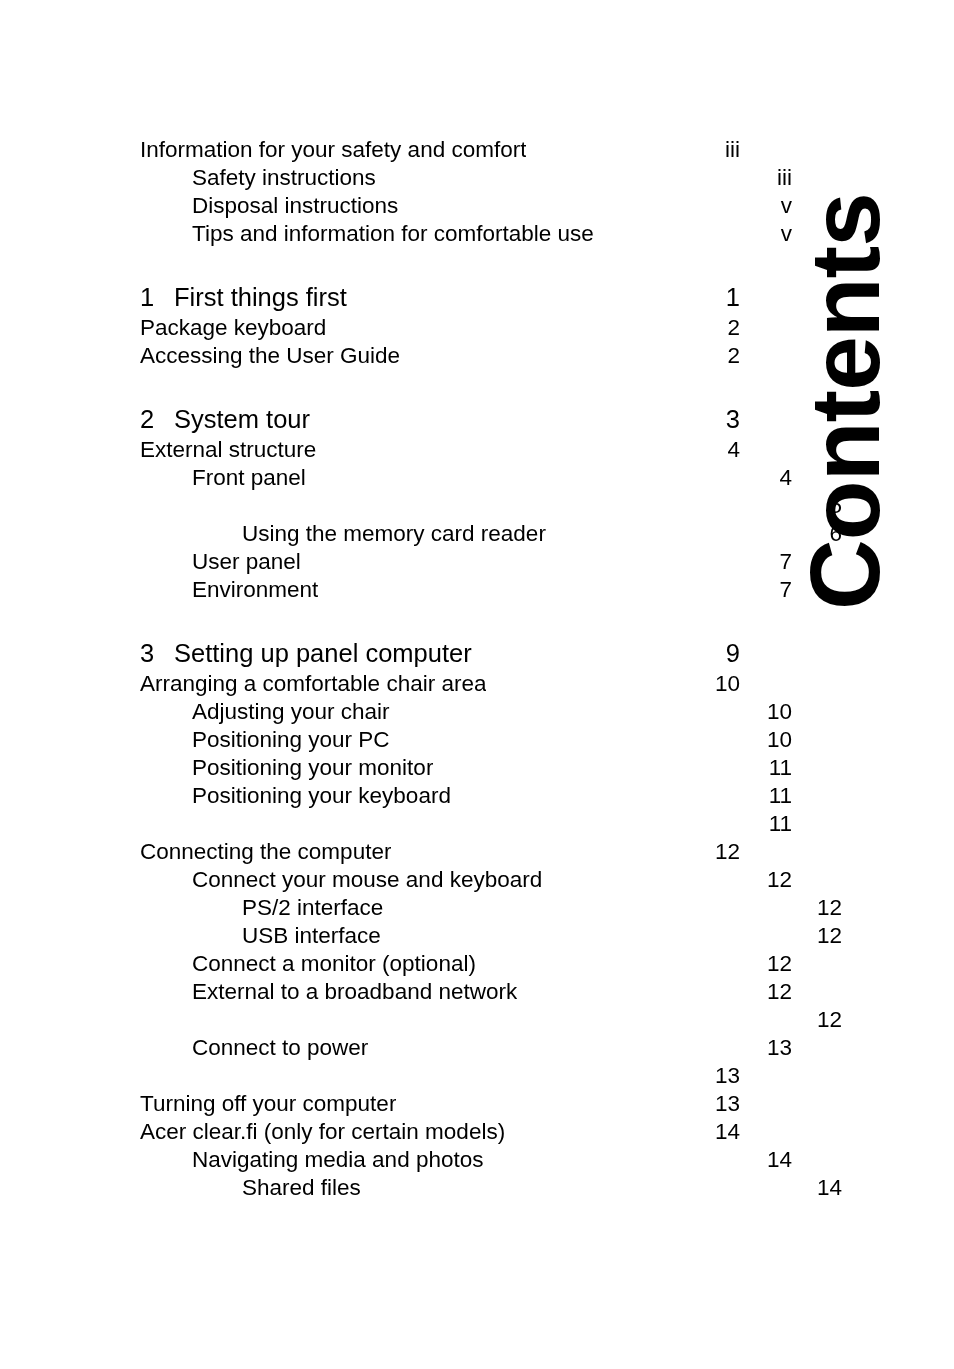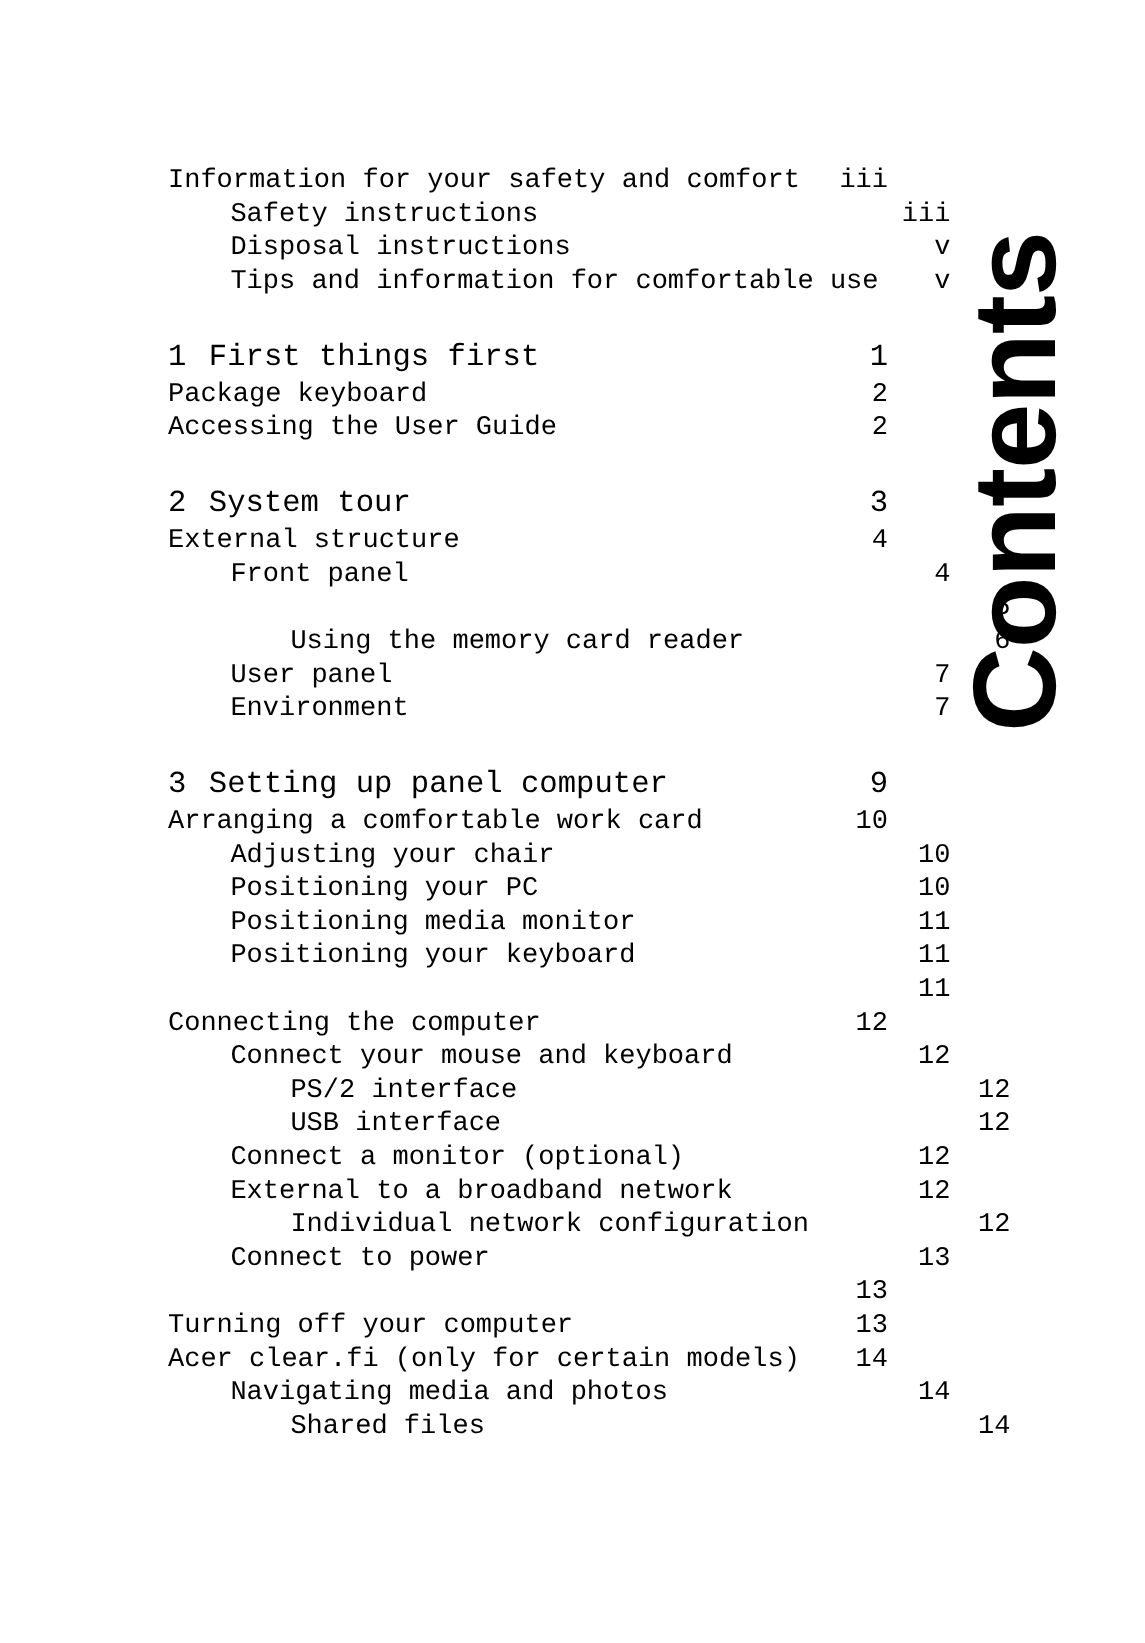--- a/index.html
+++ b/index.html
@@ -59,21 +59,20 @@
     width: 600px;
   }
 
   .toc-row {
     display: flex;
     align-items: center;
     width: 100%;
     line-height: 28px;
     font-size: 22.5px;
     white-space: nowrap;
-    font-family: Liberation Mono, monospace;
   }
 
   .toc-row .entry-title {
     flex: 0 1 auto;
     overflow: hidden;
   }
   .toc-row .leader {
     flex: 1 1 auto;
     min-width: 8px;
   }
@@ -187,36 +186,36 @@
         <span class="leader"></span>
         <span class="page-num">7</span>
       </div>
       <div class="toc-row lvl-0 chapter">
         <span class="chap-num">3</span>
         <span class="entry-title">Setting up panel computer</span>
         <span class="leader"></span>
         <span class="page-num">9</span>
       </div>
       <div class="toc-row lvl-0 first">
-        <span class="entry-title">Arranging a comfortable work card</span>
+        <span class="entry-title">Arranging a comfortable chair area</span>
         <span class="leader"></span>
         <span class="page-num">10</span>
       </div>
       <div class="toc-row lvl-1 first">
         <span class="entry-title">Adjusting your chair</span>
         <span class="leader"></span>
         <span class="page-num">10</span>
       </div>
       <div class="toc-row lvl-1 first">
         <span class="entry-title">Positioning your PC</span>
         <span class="leader"></span>
         <span class="page-num">10</span>
       </div>
       <div class="toc-row lvl-1 first">
-        <span class="entry-title">Positioning media monitor</span>
+        <span class="entry-title">Positioning your monitor</span>
         <span class="leader"></span>
         <span class="page-num">11</span>
       </div>
       <div class="toc-row lvl-1 first">
         <span class="entry-title">Positioning your keyboard</span>
         <span class="leader"></span>
         <span class="page-num">11</span>
       </div>
       <div class="toc-row lvl-1 first">
         <span class="leader"></span>
@@ -246,21 +245,20 @@
         <span class="entry-title">Connect a monitor (optional)</span>
         <span class="leader"></span>
         <span class="page-num">12</span>
       </div>
       <div class="toc-row lvl-1 first">
         <span class="entry-title">External to a broadband network</span>
         <span class="leader"></span>
         <span class="page-num">12</span>
       </div>
       <div class="toc-row lvl-2 first">
-        <span class="entry-title">Individual network configuration</span>
         <span class="leader"></span>
         <span class="page-num">12</span>
       </div>
       <div class="toc-row lvl-1 first">
         <span class="entry-title">Connect to power</span>
         <span class="leader"></span>
         <span class="page-num">13</span>
       </div>
       <div class="toc-row lvl-0 first">
         <span class="leader"></span>

